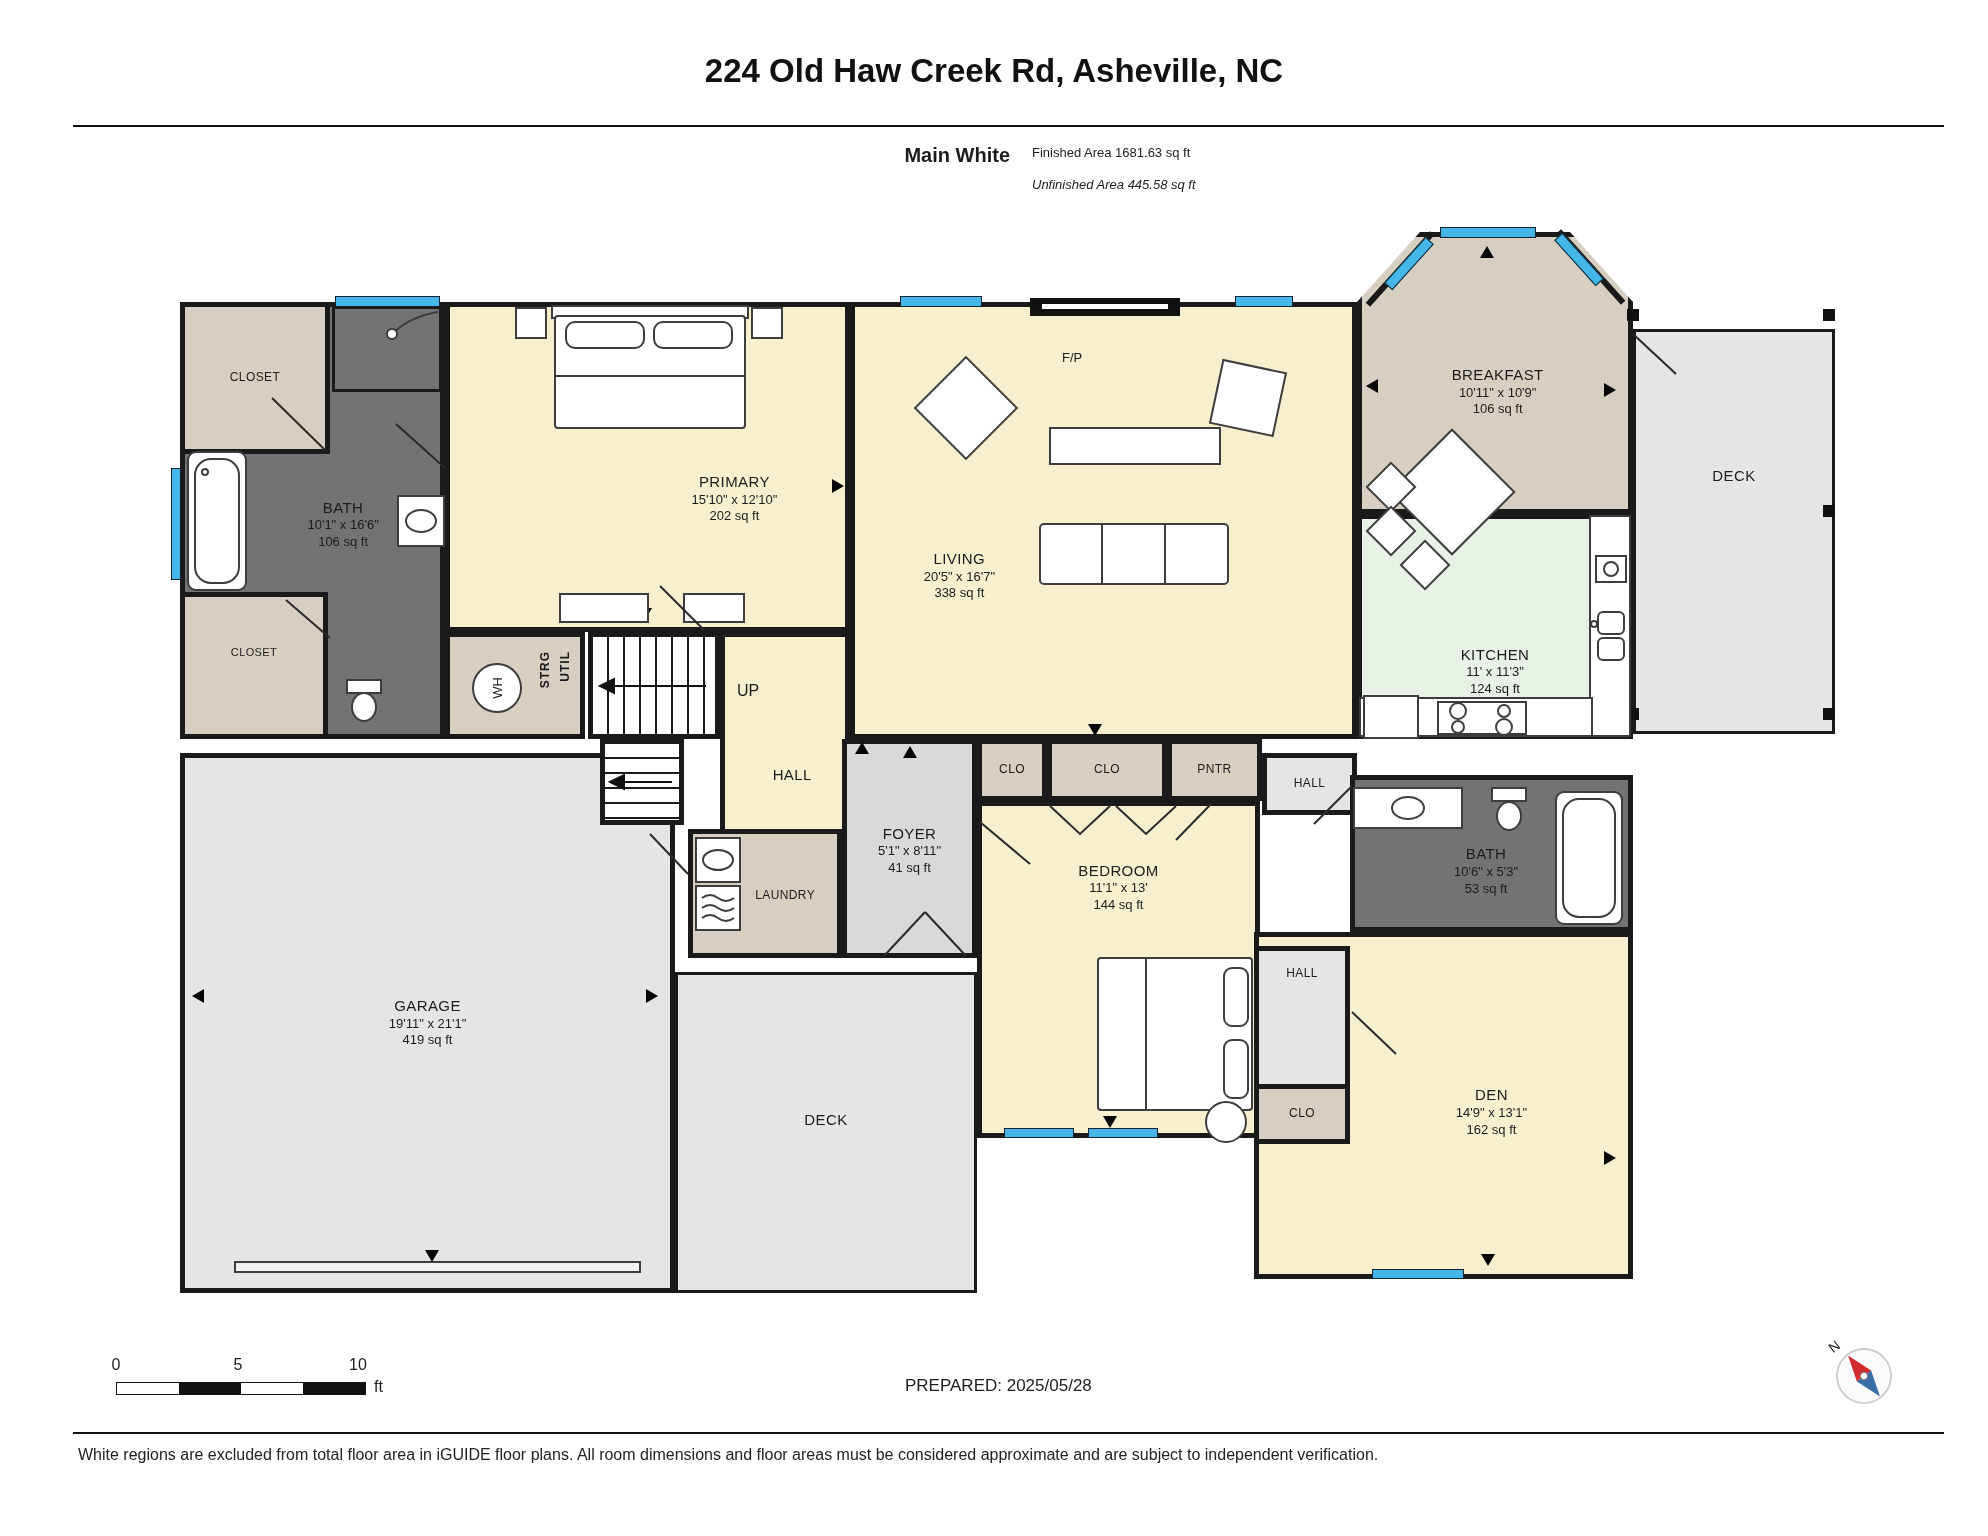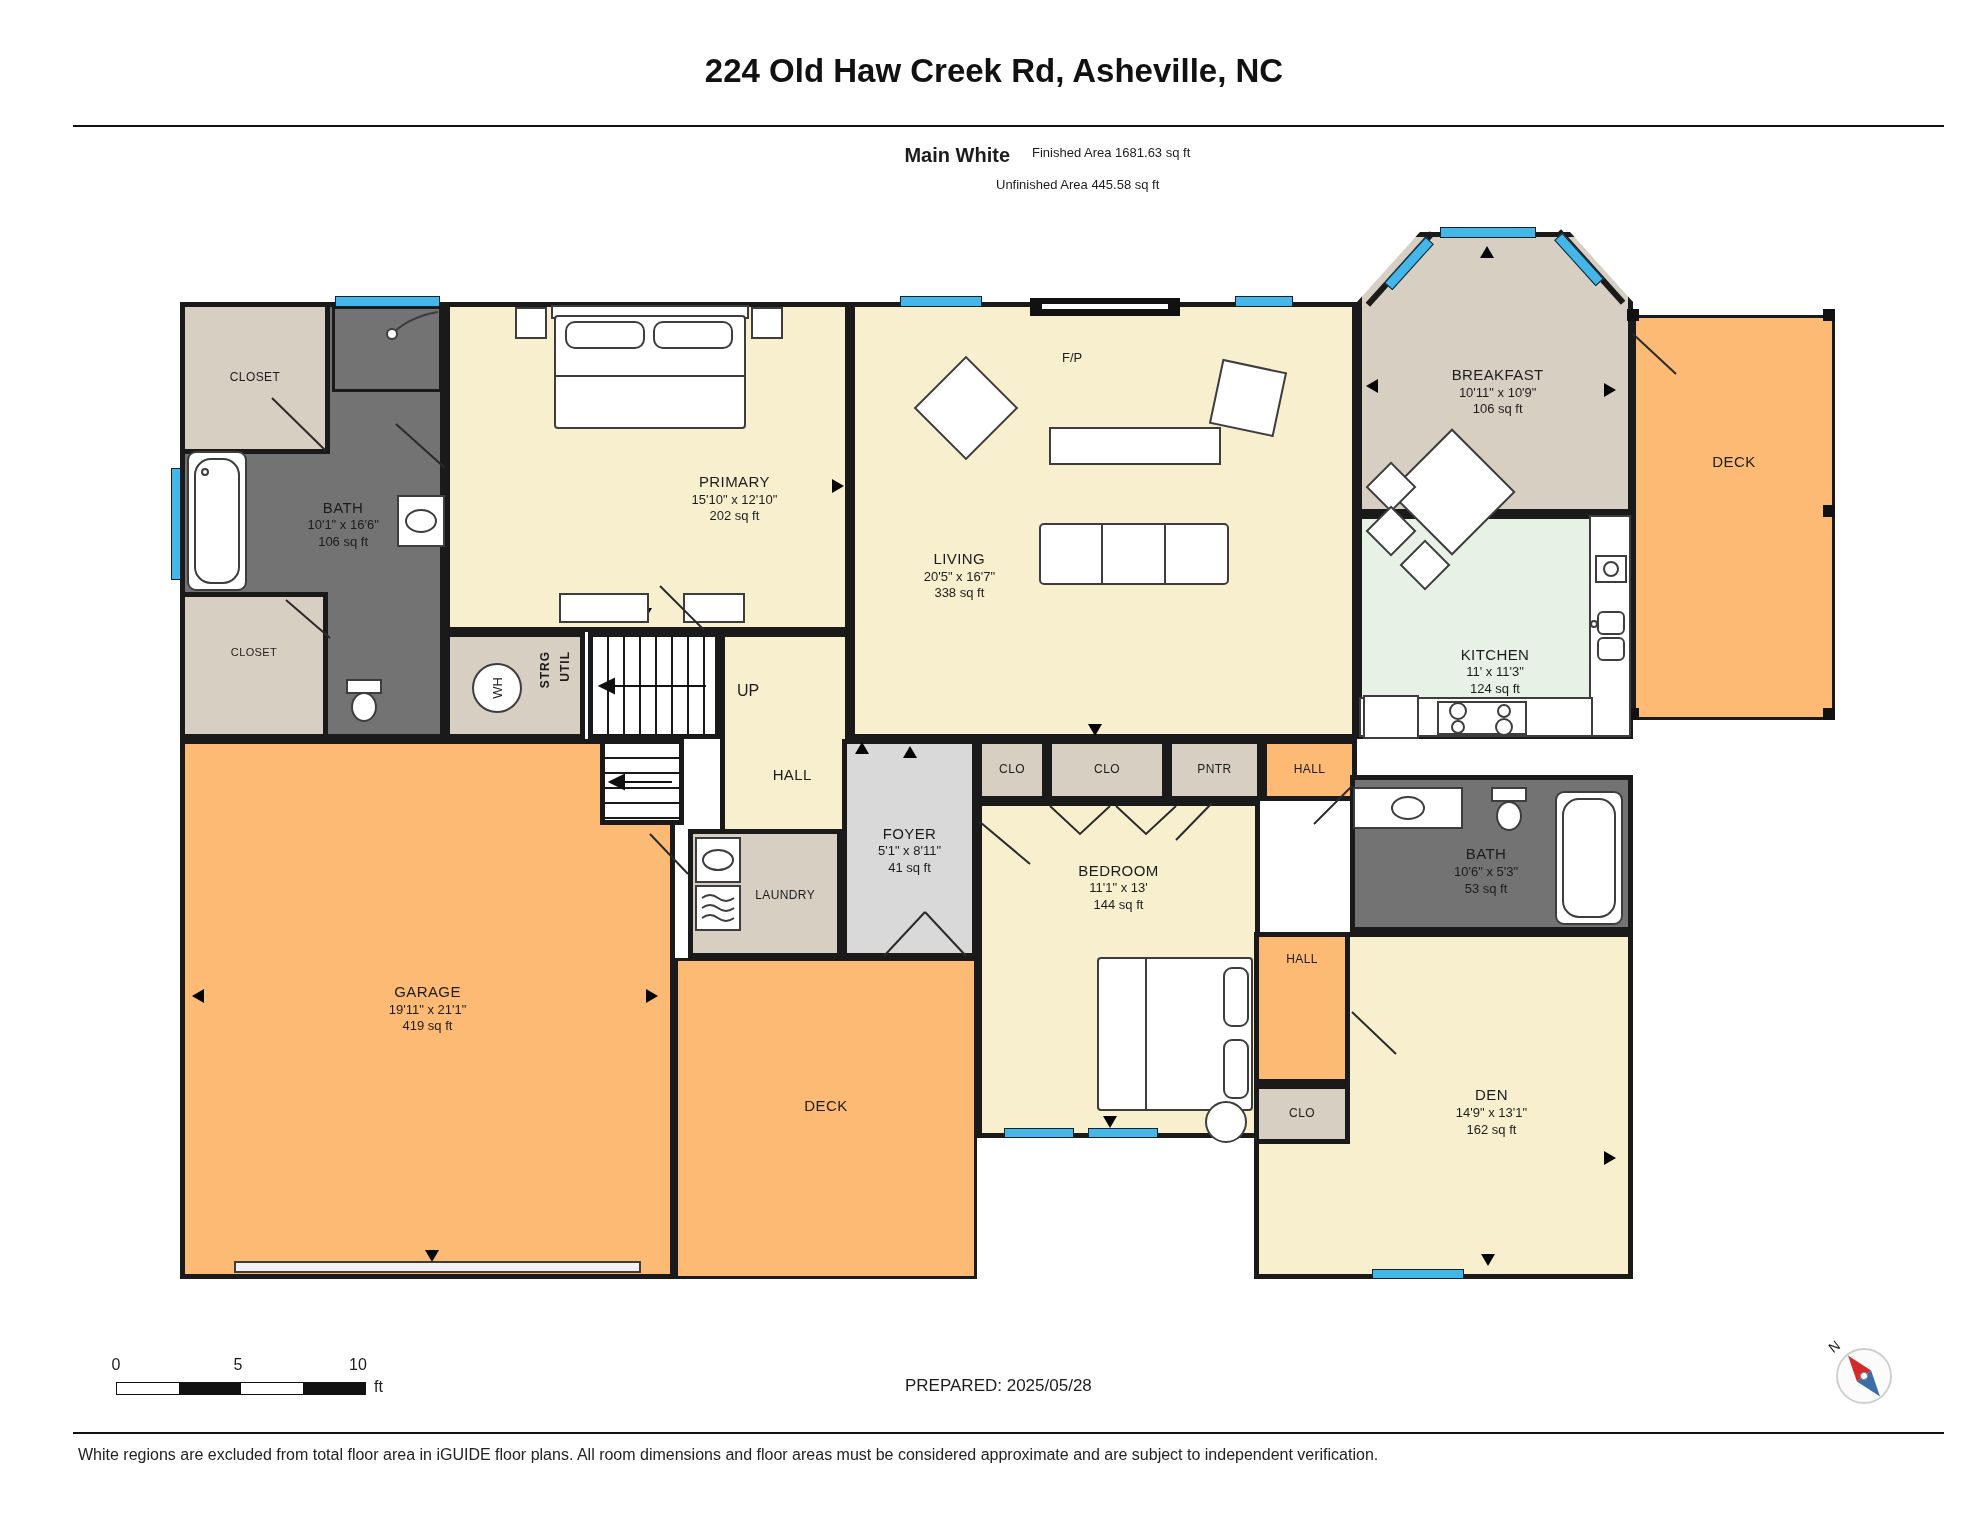--- a/index.html
+++ b/index.html
@@ -10,21 +10,21 @@
   .title{position:absolute;left:0;top:52px;width:100%;text-align:center;
          font-size:33px;font-weight:bold;color:#111;}
   .rule{position:absolute;left:73px;width:1871px;border-top:2.5px solid #111;}
   .hdr-bold{position:absolute;font-size:20px;font-weight:bold;}
   .hdr-txt{position:absolute;font-size:13px;}
 
   
   .room{position:absolute;border:5px solid #1a1a1a;box-sizing:border-box;padding-left:11px;}
   .thin{border-width:3px;}
   .cream{background:#f8efcf;} .tan{background:#d8cfc3;} .blue{background:#737373;}
-  .mint{background:#e7f1e6;} .gray{background:#d9d9d9;} .white{background:#fdba74;}
+  .mint{background:#e7f1e6;} .gray{background:#d9d9d9;} .white{background:#e5e5e5;margin-top:14px;}
 
   .lbl{position:absolute;transform:translate(-50%,-50%);text-align:center;
        white-space:nowrap;color:#1c1c1c;line-height:1.3;}
   .lbl .name{display:block;font-size:15px;letter-spacing:.4px;}
   .lbl .dims,.lbl .area{display:block;font-size:13px;}
   .small .name{font-size:12px;} .tiny .name{font-size:11px;}
 
   .stairs{position:absolute;background:#fff;border:5px solid #1a1a1a;box-sizing:border-box;
           background-image:repeating-linear-gradient(to right,transparent 0 14px,#1a1a1a 14px 16px);}
   .stairs.down{background-image:repeating-linear-gradient(to bottom,transparent 0 13px,#1a1a1a 13px 15px);}
@@ -58,21 +58,21 @@
 
   svg text{font-family:"Liberation Sans",sans-serif;}
 </style>
 </head>
 <body>
 
 <div class="title">224 Old Haw Creek Rd, Asheville, NC</div>
 <div class="rule" style="top:125px;"></div>
 <div class="hdr-bold" style="left:840px;top:144px;width:170px;text-align:right;">Main White</div>
 <div class="hdr-txt" style="left:1032px;top:145px;">Finished Area 1681.63 sq ft</div>
-<div class="hdr-txt" style="left:996px;top:177px;">Unfinished Area 445.58 sq ft</div>
+<div class="hdr-txt" style="left:1032px;top:177px;font-style:italic;">Unfinished Area 445.58 sq ft</div>
 
 <div class="room blue" style="left:180px;top:302px;width:265px;height:437px;">
   <div class="lbl" style="left:62%;top:51%;">
     <span class="name">BATH</span>
     <span class="dims">10'1" x 16'6"</span>
     <span class="area">106 sq ft</span>
   </div>
 </div>
 <div class="room tan" style="left:180px;top:302px;width:150px;height:152px;">
   <div class="lbl small" style="left:50%;top:50%;">

